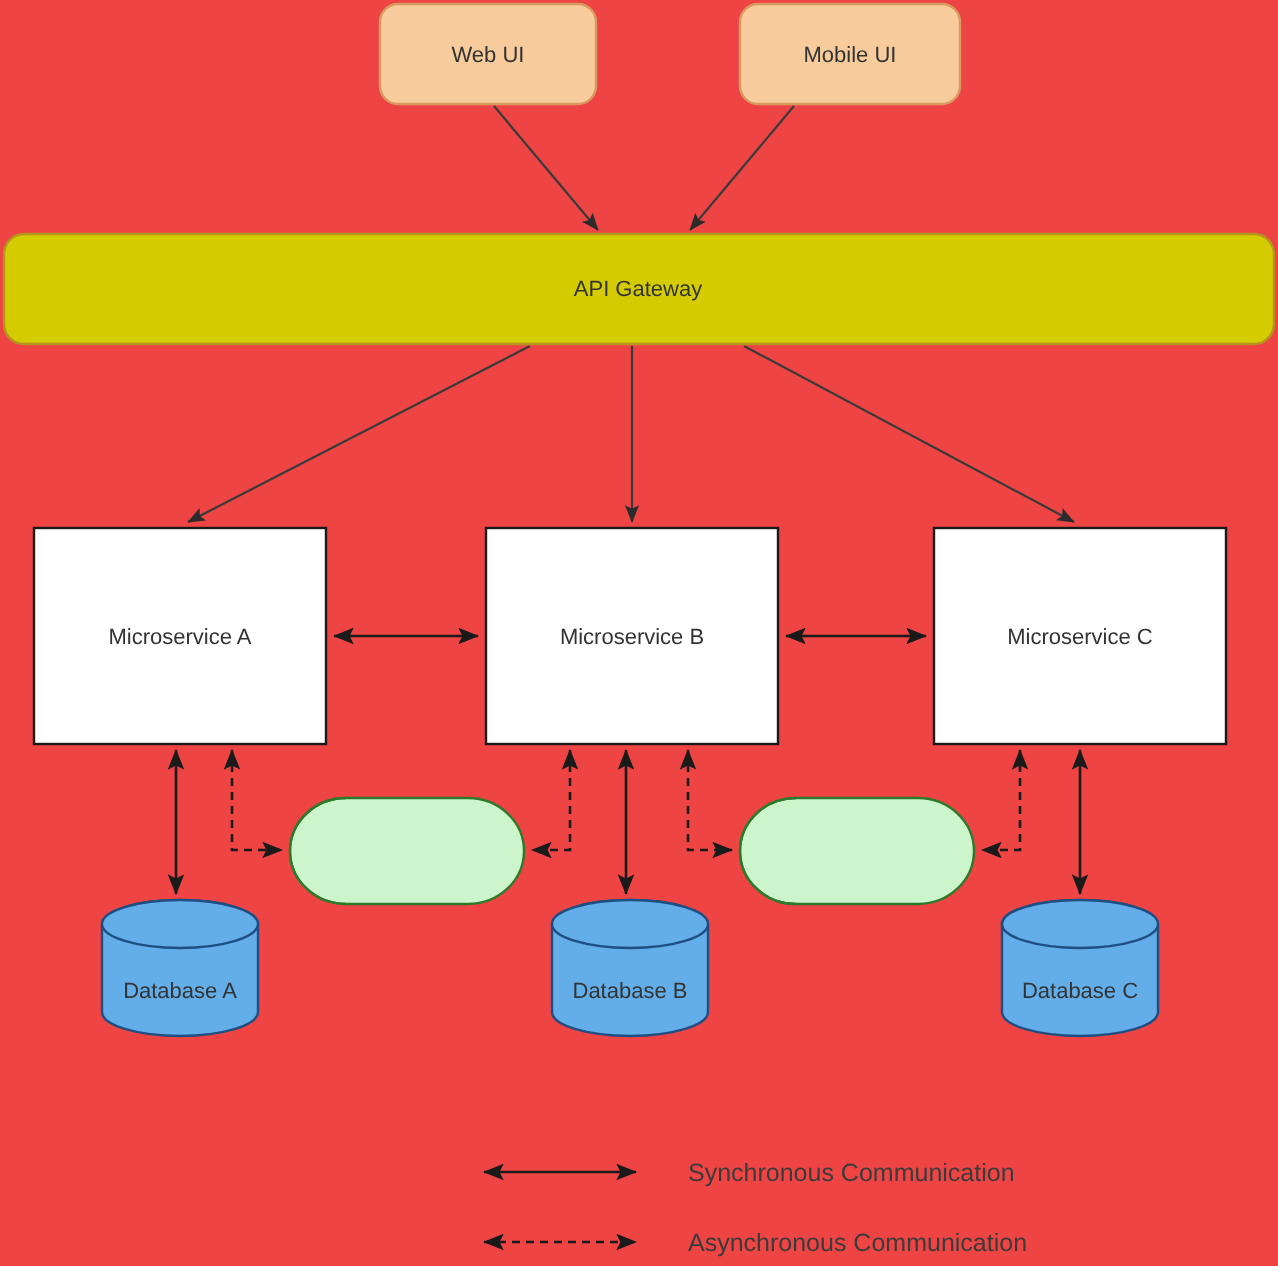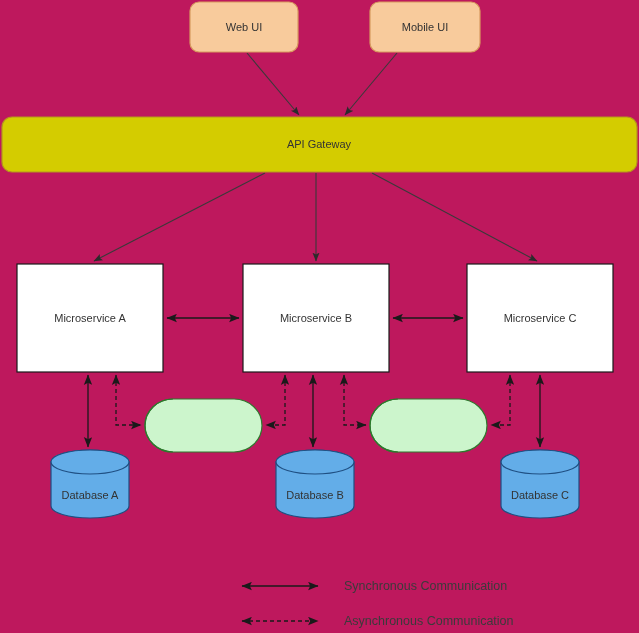--- a/index.html
+++ b/index.html
@@ -10,21 +10,21 @@
   body {
     width: 639px;
     height: 633px;
     font-family: "Liberation Sans", sans-serif;
     overflow: hidden;
   }
   #diagram-root {
     position: relative;
     width: 639px;
     height: 633px;
-    background: #be185d;
+    background: #ef4444;
   }
   svg.canvas {
     display: block;
     width: 639px;
     height: 633px;
   }
   text {
     font-family: "Liberation Sans", sans-serif;
     fill: #333333;
   }

